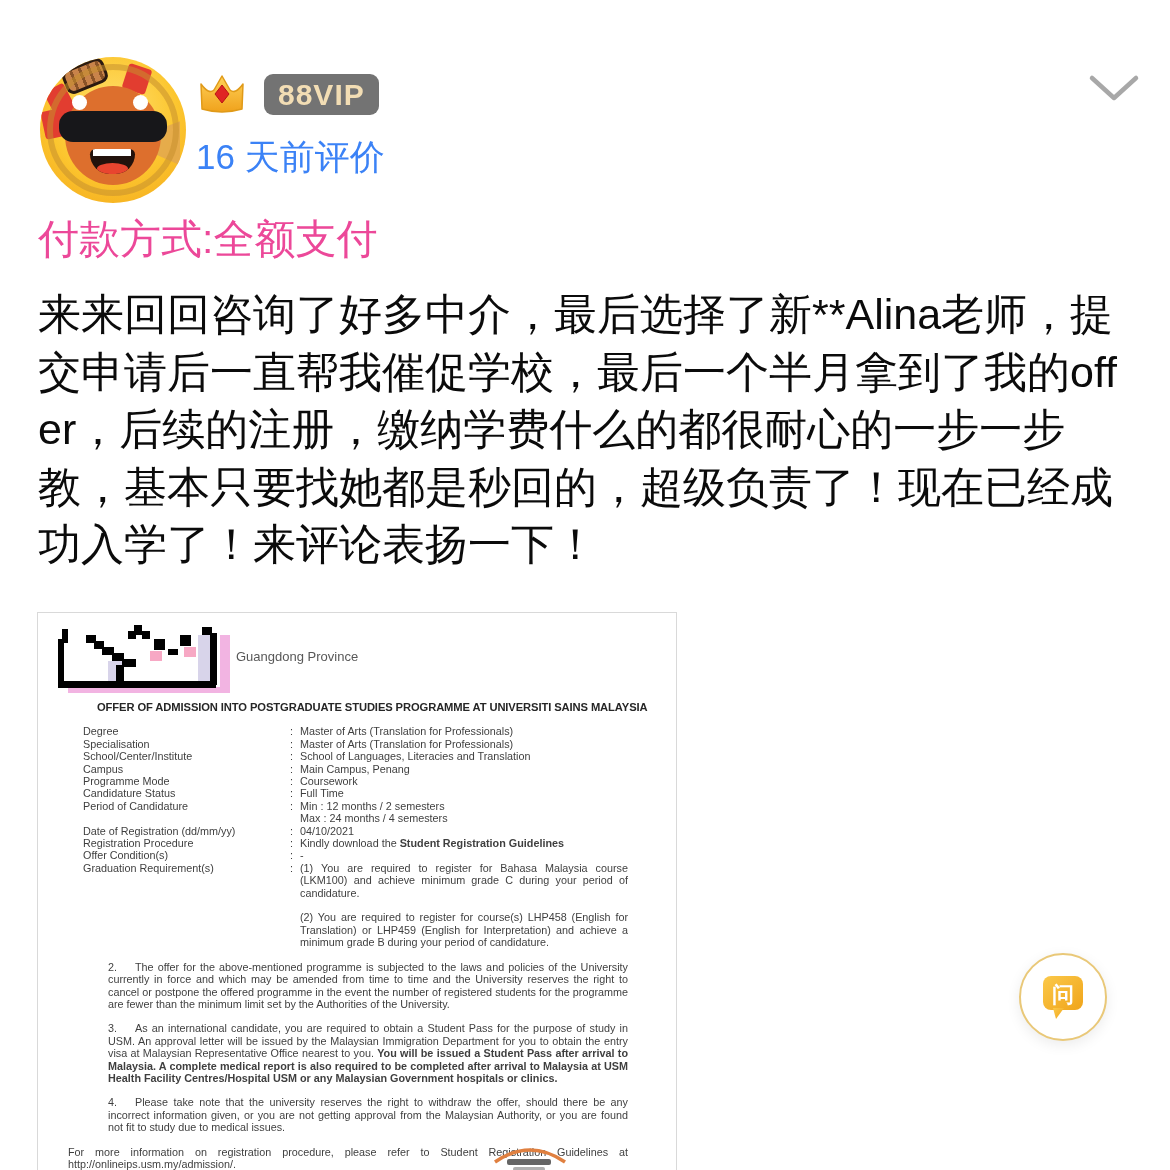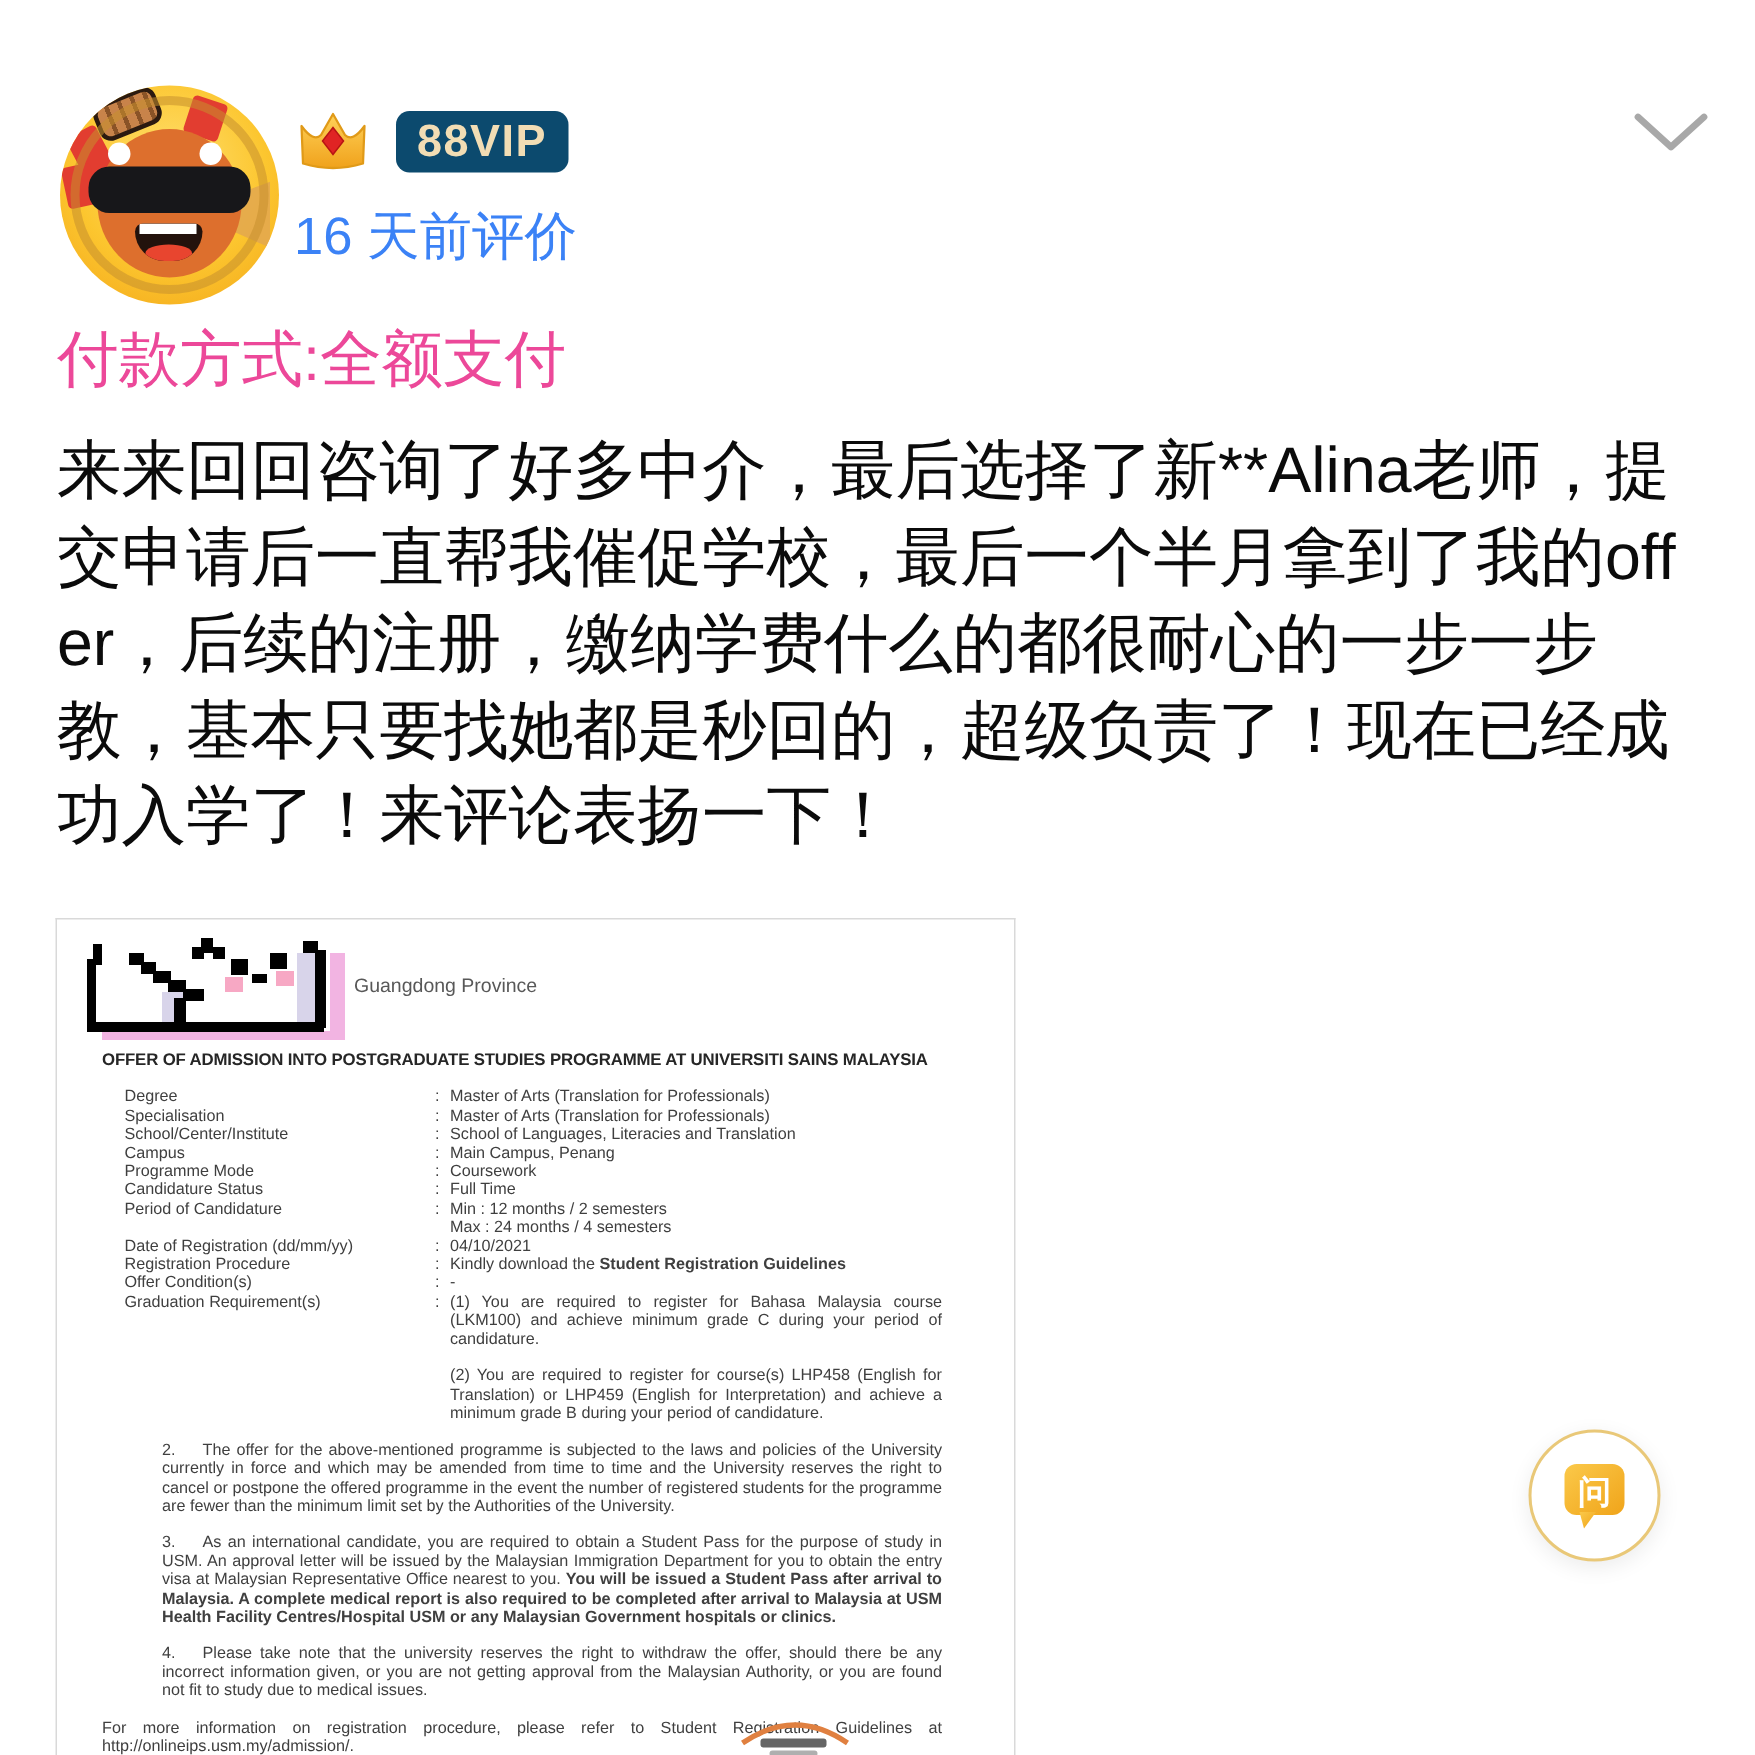--- a/index.html
+++ b/index.html
@@ -32,42 +32,42 @@
                     background:#c8834a; border:3px solid #2b1a10; border-radius:8px;
                     transform:rotate(-22deg);
                     background-image:repeating-linear-gradient(90deg,#c8834a 0 6px,#8a5327 6px 9px); }
   .avatar .fan { position:absolute; right:4%; top:44%; width:30px; height:44px;
                  background:#e3a94e; clip-path:polygon(100% 0,100% 100%,0 70%,20% 20%); opacity:.9; }
 
   .user-row { position:absolute; left:196px; top:66px; height:56px;
               display:flex; align-items:center; gap:16px; }
   .username { font-size:46px; font-weight:800; color:#101010; letter-spacing:1px; }
   .crown { width:52px; height:46px; display:block; }
-  .vip-badge { background:#0c4a6e; color:#f2ddb4; font-size:30px; font-weight:700;
+  .vip-badge { background:#737373; color:#f2ddb4; font-size:30px; font-weight:700;
                height:41px; line-height:41px; padding:0 14px; border-radius:9px;
                letter-spacing:1px; }
   .review-time { position:absolute; left:196px; top:134px; font-size:35px; color:#3b82f6; }
   .chevron { position:absolute; left:1086px; top:70px; width:56px; height:40px; cursor:pointer; }
 
   
   .payment { position:absolute; left:38px; top:212px; font-size:41px; color:#ec4899; font-weight:500; }
   .review  { position:absolute; left:38px; top:286px; width:1102px;
              font-size:43px; line-height:57.6px; color:#0b0b0b; font-weight:500;
              word-break:break-all; }
 
   
   .doc { position:absolute; left:37px; top:612px; width:640px; height:558px;
          background:#fff; border:1px solid #d9d9d9; border-bottom:none;
          padding:6px 48px 0 30px; overflow:hidden; cursor:pointer;
          color:#3f3f3f; font-size:10.8px; line-height:12.4px; }
   .sticker-row { position:relative; height:76px; margin-left:-18px; }
   .sticker { position:absolute; left:0; top:2px; }
   .province { position:absolute; left:186px; top:32px; font-size:13px; color:#585858; }
   .doc-title { margin-top:6px; font-size:11.2px; font-weight:700; color:#262626;
-               white-space:nowrap; letter-spacing:-0.1px; }
+               white-space:nowrap; letter-spacing:-0.1px;margin-left:29px; }
   .doc-intro { margin-top:9px; text-align:justify; }
   .details { margin-top:12px; padding-left:15px; display:grid;
              grid-template-columns:207px 10px 1fr; }
   .details .dl, .details .dc, .details .dv { min-height:12.4px; }
   .dv .gap { margin-top:12.4px; }
   .paragraphs p { margin-top:12px; text-align:justify;margin-left:40px; }
   .pnum { display:inline-block; min-width:27px; }
   .doc-footer { margin-top:12px; text-align:justify; }
   .doc-logo { position:absolute; left:453px; top:531px; width:78px; height:40px; }
 

